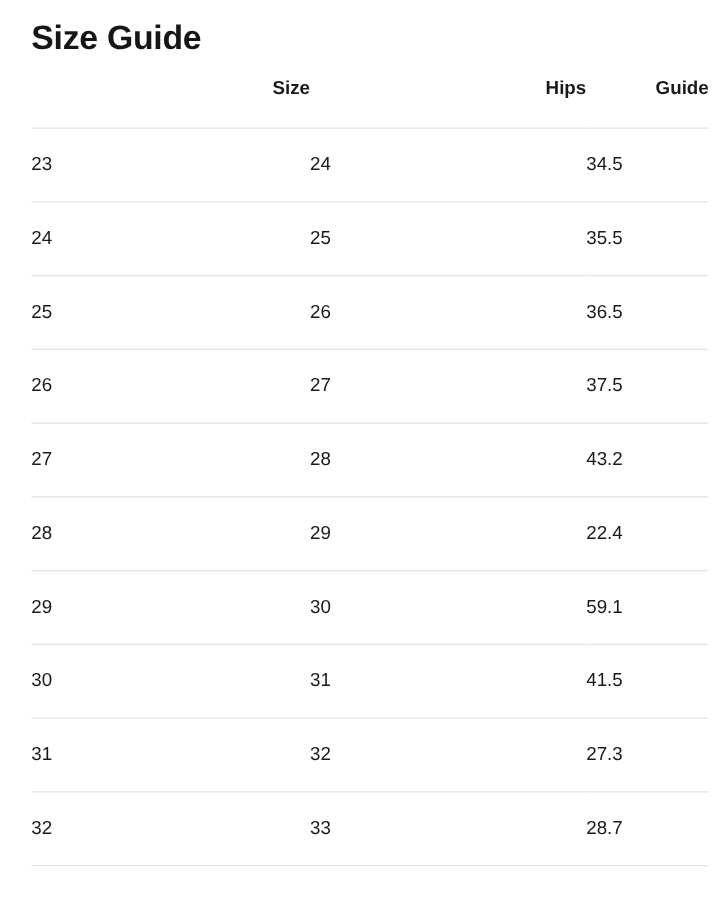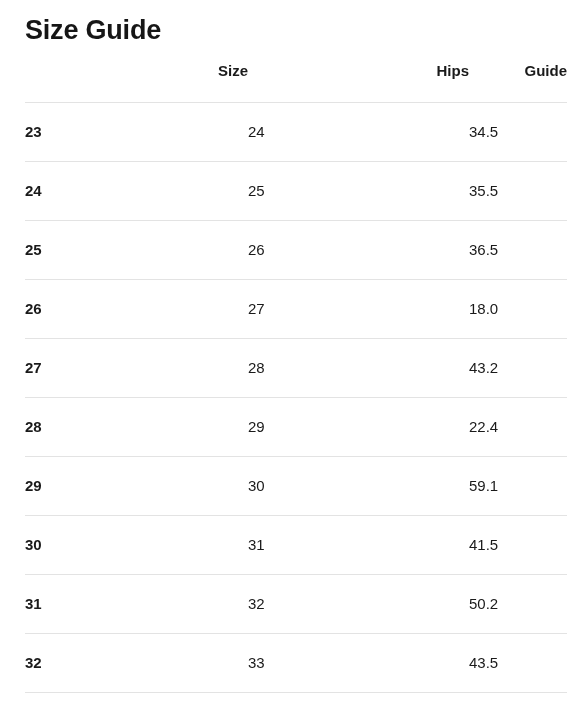--- a/index.html
+++ b/index.html
@@ -66,21 +66,21 @@
     font-size: 15px;
     color: #1a1a1a;
     height: 58px;
     padding: 0;
     vertical-align: middle;
     border-bottom: 1px solid #e3e3e3;
     line-height: 18px;
   }
 
   .size-table td.col-size {
-    font-weight: bold;
+    font-weight: normal;
     margin-top: 32px;
   }
 </style>
 </head>
 <body>
 
 <div class="page">
 
   <h1 class="page-title">Size Guide</h1>
 
@@ -113,21 +113,21 @@
 
       <tr>
         <td class="col-size">25</td>
         <td class="col-waist">26</td>
         <td class="col-hips">36.5</td>
       </tr>
 
       <tr>
         <td class="col-size">26</td>
         <td class="col-waist">27</td>
-        <td class="col-hips">18.0</td>
+        <td class="col-hips">37.5</td>
       </tr>
 
       <tr>
         <td class="col-size">27</td>
         <td class="col-waist">28</td>
         <td class="col-hips">43.2</td>
       </tr>
 
       <tr>
         <td class="col-size">28</td>
@@ -143,25 +143,25 @@
 
       <tr>
         <td class="col-size">30</td>
         <td class="col-waist">31</td>
         <td class="col-hips">41.5</td>
       </tr>
 
       <tr>
         <td class="col-size">31</td>
         <td class="col-waist">32</td>
-        <td class="col-hips">50.2</td>
+        <td class="col-hips">27.3</td>
       </tr>
 
       <tr>
         <td class="col-size">32</td>
         <td class="col-waist">33</td>
-        <td class="col-hips">43.5</td>
+        <td class="col-hips">28.7</td>
       </tr>
 
     </tbody>
   </table>
 
 </div>
 
 </body></html>

